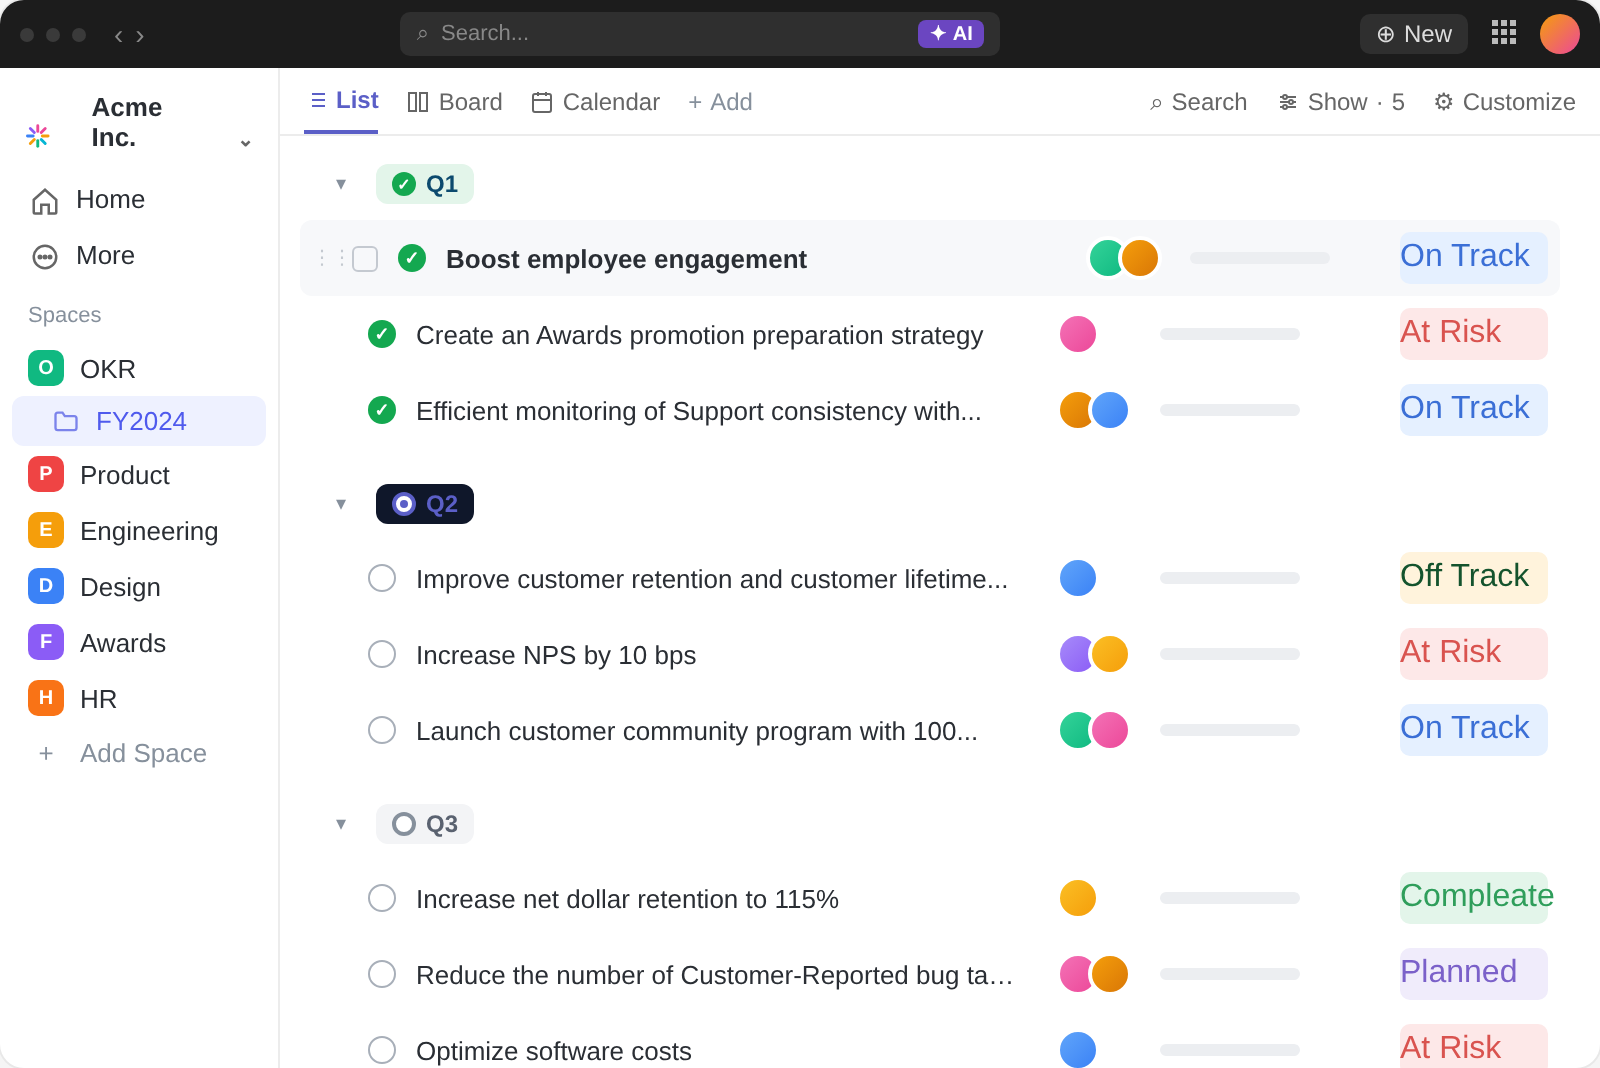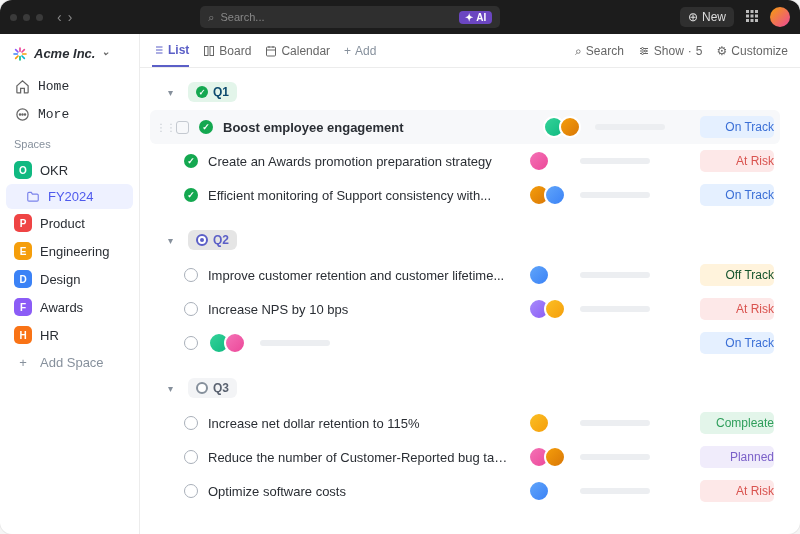--- a/index.html
+++ b/index.html
@@ -18,24 +18,24 @@
 .top-right { margin-left: auto; display: flex; align-items: center; gap: 12px; color: #ddd; font-size: 12px; }
 .new-btn { display: flex; align-items: center; gap: 4px; background: #2f2f2f; padding: 3px 8px; border-radius: 5px; cursor: pointer; }
 .grid-icon { width: 12px; height: 12px; display: inline-block; }
 .avatar-top { width: 20px; height: 20px; border-radius: 50%; background: linear-gradient(135deg,#f59e0b,#ec4899); }
 
 
 .body { flex: 1; display: flex; overflow: hidden; }
 
 
 .sidebar { width: 140px; border-right: 1px solid #ececec; display: flex; flex-direction: column; padding: 8px 6px; }
-.workspace { display: flex; align-items: flex-start; gap: 6px; padding: 4px 6px; font-weight: 600; font-size: 13px; cursor: pointer; font-style: italic; }
+.workspace { display: flex; align-items: flex-end; gap: 20px; padding: 4px 6px; font-weight: 600; font-size: 13px; cursor: pointer; }
 .ws-logo { width: 16px; height: 16px; }
 .ws-chevron { font-size: 10px; color: #666; }
-.sb-item { display: flex; align-items: flex-end; gap: 8px; padding: 6px 8px; border-radius: 6px; cursor: pointer; color: #2a2e34; font-size: 13px; font-family: Liberation Mono, monospace; }
+.sb-item { display: flex; align-items: flex-start; gap: 8px; padding: 6px 8px; border-radius: 6px; cursor: pointer; color: #2a2e34; font-size: 13px; }
 .sb-icon { width: 16px; height: 16px; display: flex; align-items: center; justify-content: center; color: #666; }
 .inbox-badge { margin-left: auto; background: #ec4899; color: #fff; width: 18px; height: 18px; border-radius: 10px; font-size: 10px; font-weight: 600; display: flex; align-items: center; justify-content: center; }
 .sb-heading { font-size: 11px; color: #86909c; padding: 10px 8px 6px; }
 .space-item { display: flex; align-items: center; gap: 8px; padding: 5px 8px; border-radius: 6px; cursor: pointer; font-size: 13px; }
 .space-badge { width: 18px; height: 18px; border-radius: 5px; color: #fff; font-size: 10px; font-weight: 700; display: flex; align-items: center; justify-content: center; flex-shrink:0; }
 .space-sub { display: flex; align-items: center; gap: 8px; padding: 5px 8px 5px 20px; border-radius: 6px; cursor: pointer; font-size: 13px; background: #eef1ff; color: #4f5aed; }
 .folder-icon { width: 14px; height: 14px; color: #7b83eb; }
 .add-space { display: flex; align-items: center; gap: 8px; padding: 6px 8px; color: #86909c; cursor: pointer; font-size: 13px; }
 
 
@@ -70,21 +70,21 @@
 .status-dot.done::after { content:"✓"; color:#fff; font-size:9px; font-weight:700; }
 .status-dot.open { border:1.5px solid #a8afb9; }
 .row-title { flex: 0 0 310px; font-size: 13px; color:#2a2e34; white-space: nowrap; overflow: hidden; text-overflow: ellipsis; padding-right:8px; }
 .row.hover .row-title { font-weight:600; }
 .assignees { width: 42px; display: flex; }
 .av { width: 22px; height: 22px; border-radius: 50%; border: 2px solid #fff; margin-left: -6px; background-size:cover; }
 .av:first-child { margin-left: 0; }
 .progress { width: 76px; display: flex; align-items: center; }
 .progress-bar { width: 70px; height: 6px; background: #eceef1; border-radius: 3px; overflow: hidden; }
 .progress-fill { height: 100%; background: #14a850; border-radius: 3px; }
-.status-tag { width: 74px; text-align: right; padding: 4px 0; border-radius: 5px; font-size: 12px; margin-left: auto; }
+.status-tag { width: 74px; text-align: left; padding: 4px 0; border-radius: 5px; font-size: 16px; margin-left: auto; }
 
 
 .avc1{background:linear-gradient(135deg,#34d399,#10b981);}
 .avc2{background:linear-gradient(135deg,#f59e0b,#d97706);}
 .avc3{background:linear-gradient(135deg,#60a5fa,#3b82f6);}
 .avc4{background:linear-gradient(135deg,#f472b6,#ec4899);}
 .avc5{background:linear-gradient(135deg,#a78bfa,#8b5cf6);}
 .avc6{background:linear-gradient(135deg,#fbbf24,#f59e0b);}
 
 svg { display:block; }
@@ -309,21 +309,21 @@
               </span>
               <span class="progress">
                 <span class="progress-bar"><span class="progress-fill" style="width:100%"></span></span>
               </span>
               <span class="status-tag" style="background:#e5f0ff;color:#3b6fd6">On Track</span>
             </div>
           </div>
           <div class="group">
             <div class="group-header">
               <span class="collapse-caret">▾</span>
-              <span class="group-pill" style="background:#e5e5e5;color:#5b5fc7">
+              <span class="group-pill" style="background:#0f172a;color:#5b5fc7">
                 <span class="status-circle progress"></span>
                 <span>Q2</span>
               </span>
             </div>
             <div class="row">
               <span class="status-dot open"></span>
               <span class="row-title">Improve customer retention and customer lifetime...</span>
               <span class="assignees">
                 <span class="av avc3"></span>
               </span>
@@ -339,20 +339,21 @@
                 <span class="av avc5"></span>
                 <span class="av avc6"></span>
               </span>
               <span class="progress">
                 <span class="progress-bar"><span class="progress-fill" style="width:30%"></span></span>
               </span>
               <span class="status-tag" style="background:#fde8e8;color:#d9534f">At Risk</span>
             </div>
             <div class="row">
               <span class="status-dot open"></span>
+              <span class="row-title">Launch customer community program with 100...</span>
               <span class="assignees">
                 <span class="av avc1"></span>
                 <span class="av avc4"></span>
               </span>
               <span class="progress">
                 <span class="progress-bar"><span class="progress-fill" style="width:78%"></span></span>
               </span>
               <span class="status-tag" style="background:#e5f0ff;color:#3b6fd6">On Track</span>
             </div>
           </div>

